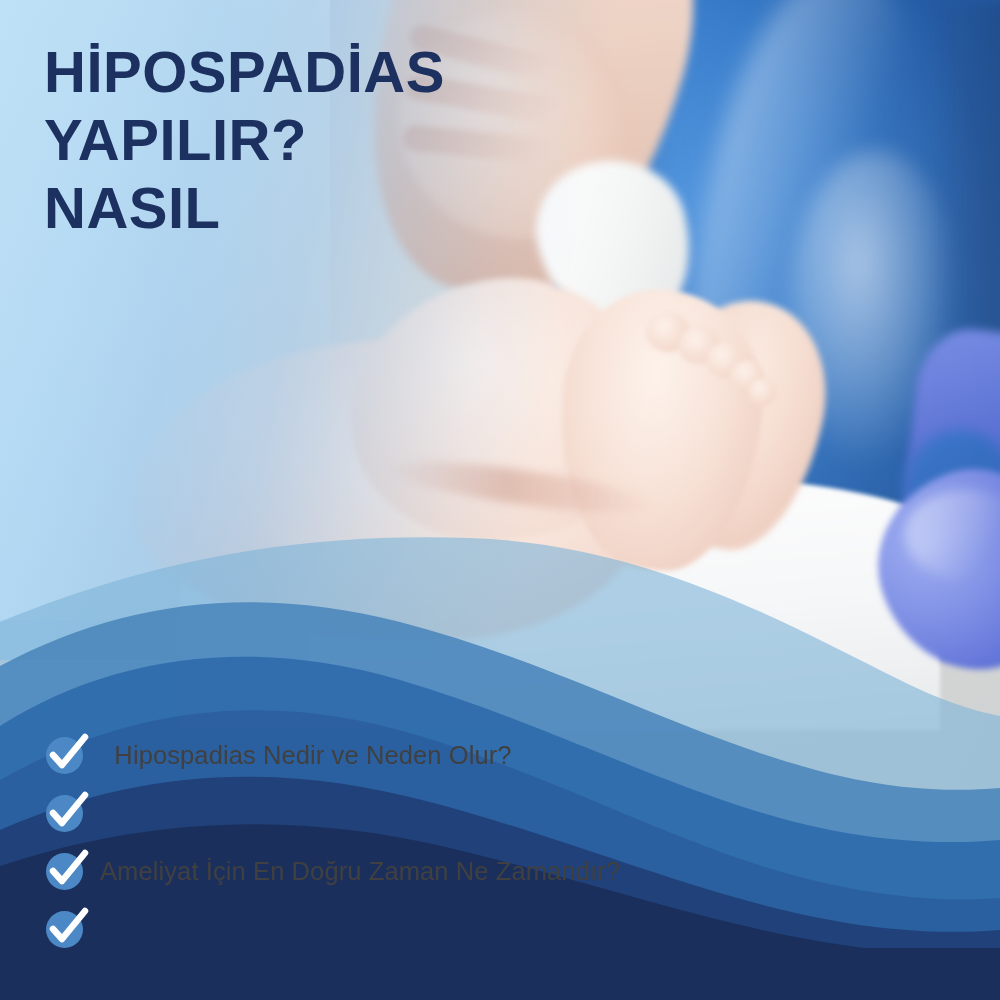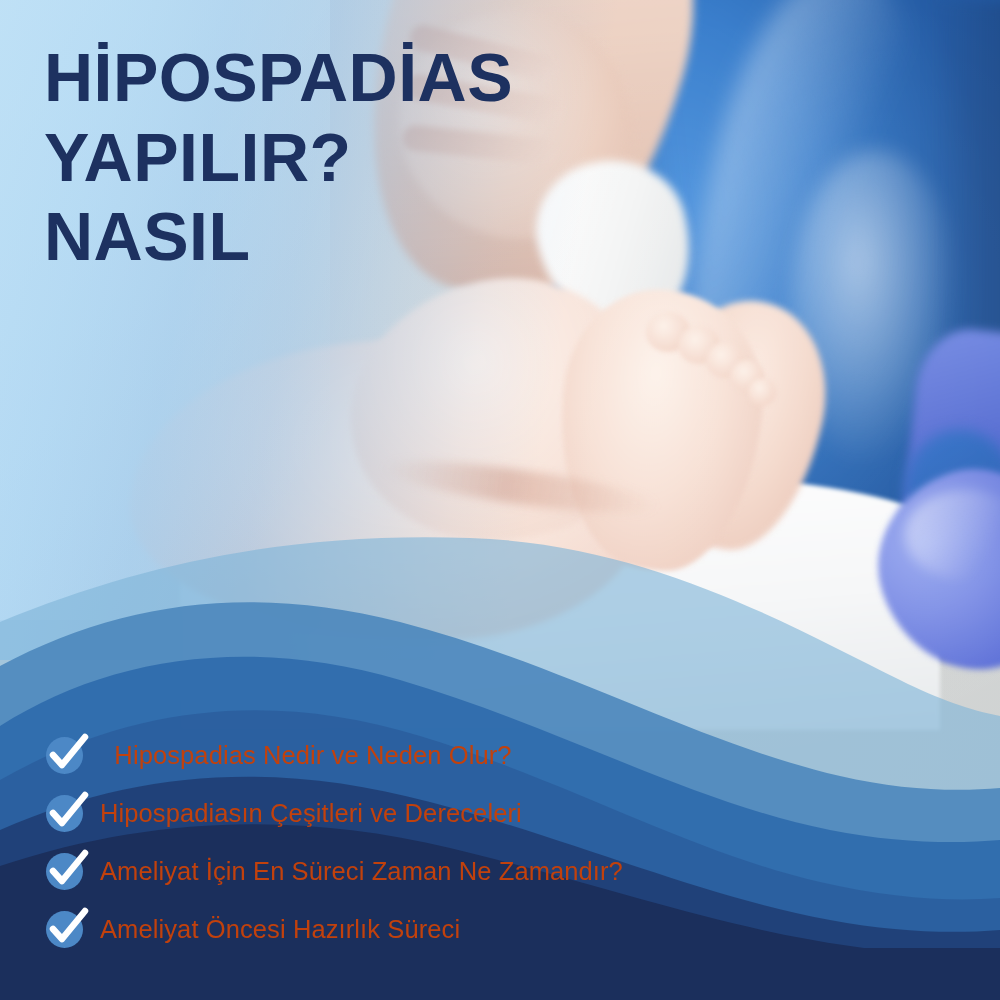--- a/index.html
+++ b/index.html
@@ -252,21 +252,21 @@
     width: 330px; height: 620px;
     background: linear-gradient(120deg, rgba(196,228,247,.75), rgba(196,228,247,0) 85%);
   }
 
   
   .title {
     position: absolute;
     left: 44px;
     top: 38px;
     width: 640px;
-    font-size: 68px;
+    font-size: 58px;
     line-height: 1.17;
     font-weight: 800;
     letter-spacing: 0.5px;
     color: #1d3160;
     text-transform: uppercase;
   }
   .title .ln { display: block; white-space: nowrap; }
 
   
   .waves {
@@ -303,21 +303,21 @@
     background: #4c88c6;
   }
   .check-mark svg {
     position: absolute;
     left: 0; top: 0;
     width: 46px; height: 46px;
     overflow: visible;
   }
   .check-label {
     font-size: 25.5px;
-    color: #c2410c;
+    color: #404040;
     letter-spacing: .1px;
     white-space: pre;
     margin-left: 10px;
   }
 </style>
 </head>
 <body>
 
 <div id="poster">
 
@@ -398,38 +398,36 @@
       <span class="check-label">  Hipospadias Nedir ve Neden Olur?</span>
     </div>
 
     <div class="check-row">
       <span class="check-mark">
         <span class="circ"></span>
         <svg viewBox="0 0 46 46" xmlns="http://www.w3.org/2000/svg">
           <path d="M9 23 L18 33 L41 5" fill="none" stroke="#ffffff" stroke-width="6.5" stroke-linecap="round" stroke-linejoin="round"></path>
         </svg>
       </span>
-      <span class="check-label">Hipospadiasın Çeşitleri ve Dereceleri</span>
     </div>
 
     <div class="check-row">
       <span class="check-mark">
         <span class="circ"></span>
         <svg viewBox="0 0 46 46" xmlns="http://www.w3.org/2000/svg">
           <path d="M9 23 L18 33 L41 5" fill="none" stroke="#ffffff" stroke-width="6.5" stroke-linecap="round" stroke-linejoin="round"></path>
         </svg>
       </span>
-      <span class="check-label">Ameliyat İçin En Süreci Zaman Ne Zamandır?</span>
+      <span class="check-label">Ameliyat İçin En Doğru Zaman Ne Zamandır?</span>
     </div>
 
     <div class="check-row">
       <span class="check-mark">
         <span class="circ"></span>
         <svg viewBox="0 0 46 46" xmlns="http://www.w3.org/2000/svg">
           <path d="M9 23 L18 33 L41 5" fill="none" stroke="#ffffff" stroke-width="6.5" stroke-linecap="round" stroke-linejoin="round"></path>
         </svg>
       </span>
-      <span class="check-label">Ameliyat Öncesi Hazırlık Süreci</span>
     </div>
 
   </div>
 
 </div>
 
 </body></html>

